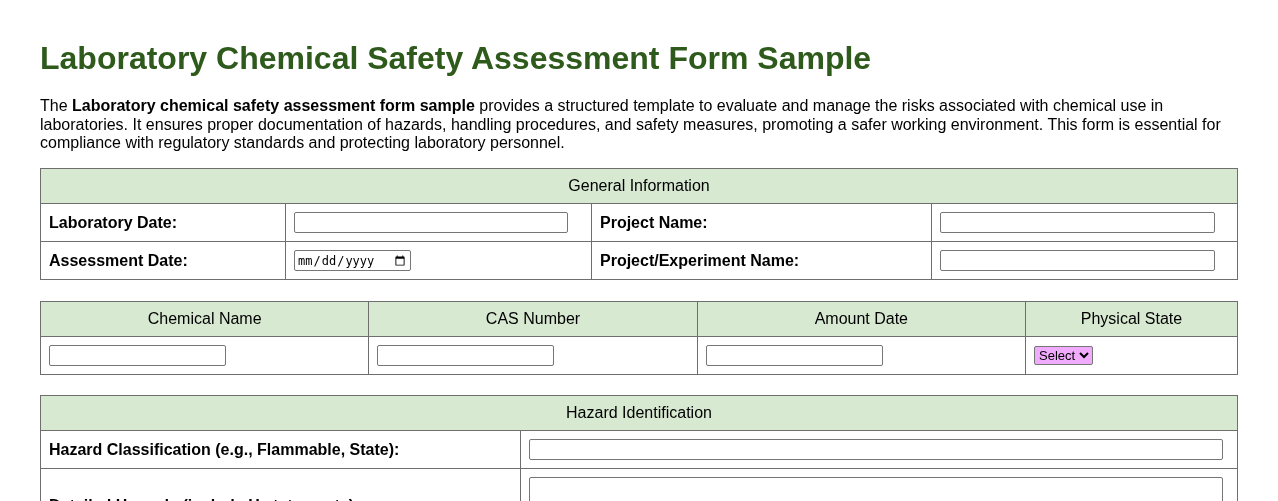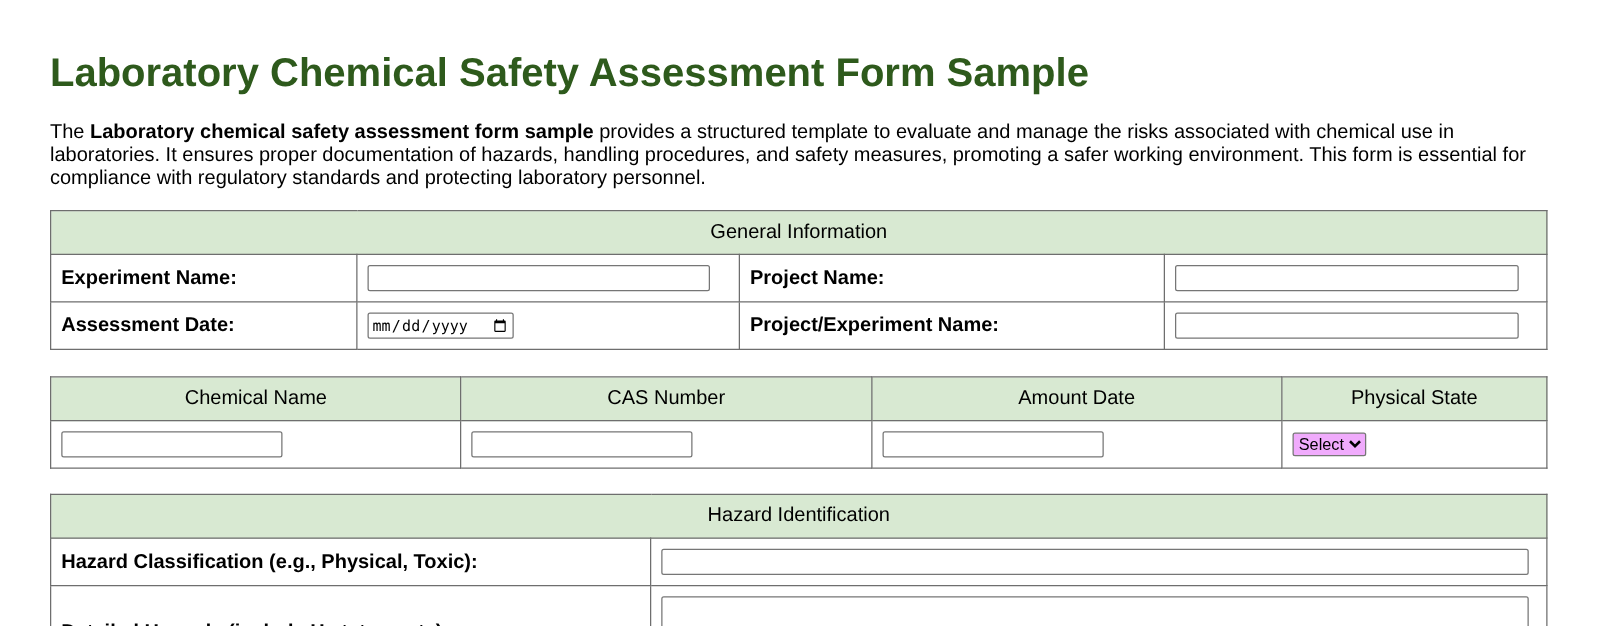--- a/index.html
+++ b/index.html
@@ -55,21 +55,21 @@
 <div class="page">
   <h1>Laboratory Chemical Safety Assessment Form Sample</h1>
   <p class="intro"><span>The </span><b>Laboratory chemical safety assessment form sample</b><span> provides a structured template to evaluate and manage the risks associated with chemical use in laboratories. It ensures proper documentation of hazards, handling procedures, and safety measures, promoting a safer working environment. This form is essential for compliance with regulatory standards and protecting laboratory personnel.</span></p>
 
   <table id="t1">
     <tbody>
         <tr>
       <th colspan="4">General Information</th>
     </tr>
     <tr class="r">
-      <td class="lbl" style="width:228px">Experiment Name:</td>
+      <td class="lbl" style="width:228px">Laboratory Date:</td>
       <td style="width:289px">
         <input type="text" style="width: 274px;" value="">
       </td>
       <td class="lbl" style="width:323px">Project Name:</td>
       <td>
         <input type="text" style="width: 275px;" value="">
       </td>
     </tr>
     <tr class="r">
       <td class="lbl">Assessment Date:</td>
@@ -110,21 +110,21 @@
     </tr>
   </tbody>
     </table>
 
   <table id="t3">
     <tbody>
         <tr>
       <th colspan="2">Hazard Identification</th>
     </tr>
     <tr class="r">
-      <td class="lbl" style="width:463px">Hazard Classification (e.g., Physical, Toxic):</td>
+      <td class="lbl" style="width:463px">Hazard Classification (e.g., Flammable, State):</td>
       <td>
         <input type="text" style="width: 694px;" value="">
       </td>
     </tr>
     <tr class="r2">
       <td class="lbl" style="padding-top:12px">Detailed Hazards (include H statements):</td>
       <td style="padding-top:8px; vertical-align: top;">
         <textarea style=""></textarea>
       </td>
     </tr>

